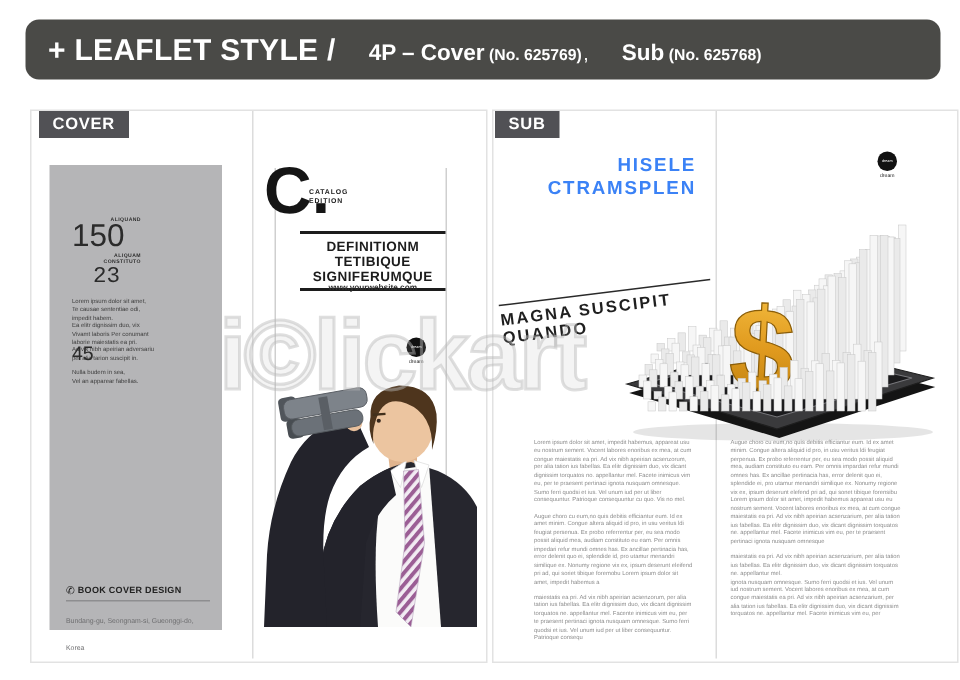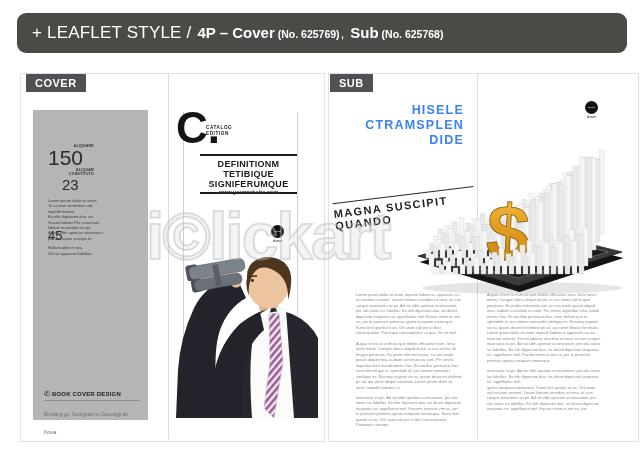--- a/index.html
+++ b/index.html
@@ -3,35 +3,35 @@
 <meta charset="utf-8">
 <style>
   html,body{margin:0;padding:0;background:#fff;}
   #stage{position:relative;width:640px;height:453px;background:#ffffff;overflow:hidden;
          font-family:"Liberation Sans",sans-serif;color:#222;}
   .abs{position:absolute;}
   
   #hdr{left:17px;top:13px;width:610px;height:40px;background:#4a4a47;border-radius:9px;
        display:flex;align-items:baseline;padding-left:15px;box-sizing:border-box;color:#fff;}
   #hdr{padding-top:10px;}
-  .h-big{font-size:17px;font-weight:normal;letter-spacing:.2px;}
-  .h-mid{font-size:15px;font-weight:bold;margin-left:6px;}
+  .h-big{font-size:20px;font-weight:bold;letter-spacing:.2px;}
+  .h-mid{font-size:15px;font-weight:bold;margin-left:22px;}
   .h-sm{font-size:10.5px;font-weight:bold;margin-left:3px;}
   .h-comma{font-size:13px;margin-left:1px;}
   
   .spread{background:#fff;border:1px solid #e2e2e2;}
   .foldline{width:1px;background:#dcdcdc;}
   .tagbox{background:#515155;color:#fff;font-size:11px;font-weight:bold;
           padding:3px 9px;letter-spacing:.5px;}
   .pre{white-space:pre-line;}
   
   #graypanel{left:33px;top:110px;width:115px;height:310px;background:#b5b5b7;}
   .gp-small{font-size:3.4px;font-weight:bold;color:#2c2c2c;letter-spacing:.3px;}
   .gp-num1{font-size:21px;color:#2b2b2b;line-height:.95;}
-  .gp-num2{font-size:15px;color:#2b2b2b;line-height:1;}
+  .gp-num2{font-size:15px;color:#2b2b2b;line-height:1;font-family:Liberation Mono, monospace;}
   .gp-par{font-size:4px;line-height:1.35;color:#3d3d3d;}
   .gp-num3{font-size:13px;color:#2b2b2b;}
   .gp-note{font-size:4px;line-height:1.4;color:#3d3d3d;}
   .gp-foot-title{font-size:6px;font-weight:bold;color:#222;letter-spacing:.2px;}
   .gp-foot-addr{font-size:4.6px;color:#6e6e70;}
   
   .vline{width:1px;background:#cfcfcf;}
   #clogo{font-size:44px;font-weight:bold;color:#151515;line-height:1;}
   #edition{font-size:4.6px;font-weight:bold;letter-spacing:.6px;color:#1c1c1c;line-height:1.4;}
   #titleblock{width:97px;border-top:2px solid #1c1c1c;border-bottom:2px solid #1c1c1c;
@@ -158,21 +158,20 @@
     </g>
   </svg>
 
   <div class="abs spread" style="left:328px;top:73px;width:309px;height:367px;"></div>
   <div class="abs foldline" style="left:477px;top:74px;height:365px;"></div>
   <div class="abs tagbox" style="left:330px;top:74px;">SUB</div>
 
   <div class="abs" id="subheading" style="left:354px;top:103px;">
     <div class="sub-h">HISELE</div>
     <div class="sub-h">CTRAMSPLEN</div>
-    <div class="sub-h">DIDE</div>
   </div>
 
   <div class="abs dream" style="left:585px;top:101px;">
     <div class="dot">dream</div>
     <div class="lbl">dream</div>
   </div>
 
   <div class="abs" id="tagline" style="left:336px;top:203px;">MAGNA SUSCIPIT QUANDO</div>
 
   <svg class="abs" style="left:412px;top:142px;" width="216" height="152" viewBox="0 0 216 152">

